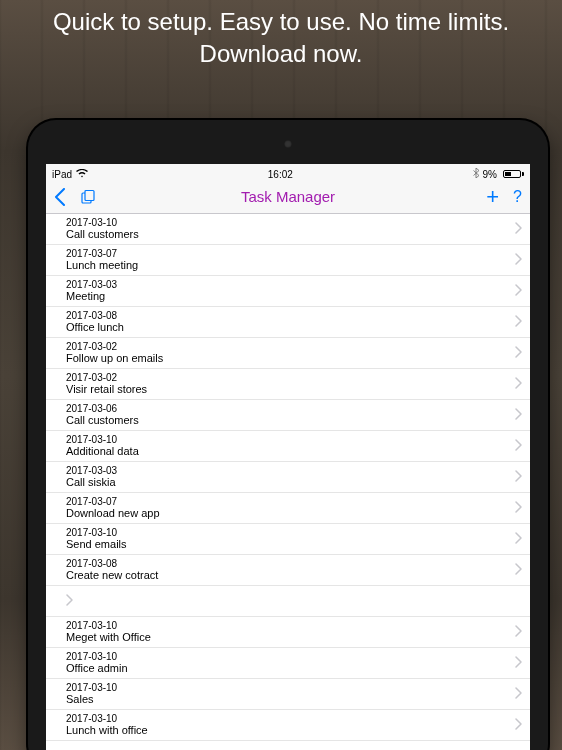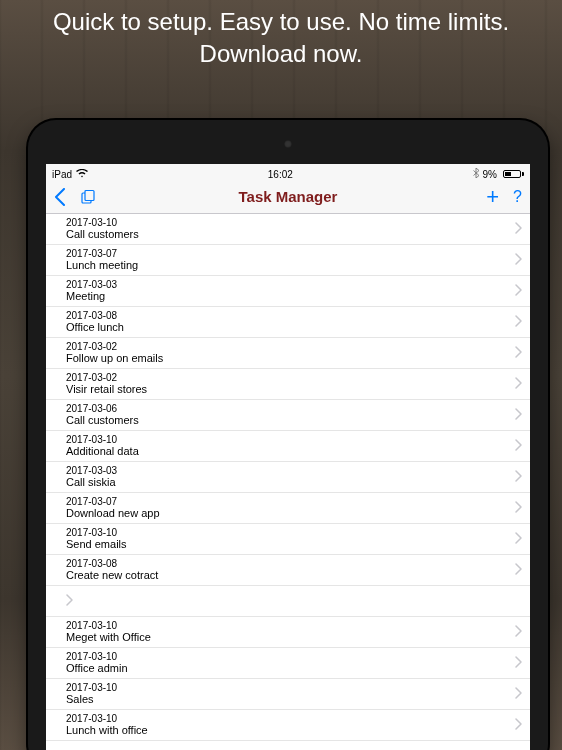--- a/index.html
+++ b/index.html
@@ -105,22 +105,22 @@
     gap: 14px;
     color: #007aff;
     min-width: 70px;
   }
   .nav-right { justify-content: flex-end; }
   .nav-title {
     position: absolute;
     left: 0; right: 0;
     text-align: center;
     font-size: 15px;
-    font-weight: 700;
-    color: #7f1d1d;
+    font-weight: 400;
+    color: #a21caf;
     pointer-events: none;
   }
   .nav-btn {
     color: #007aff;
     font-size: 18px;
     cursor: pointer;
     display: flex;
     align-items: center;
   }
   .back-chevron {

